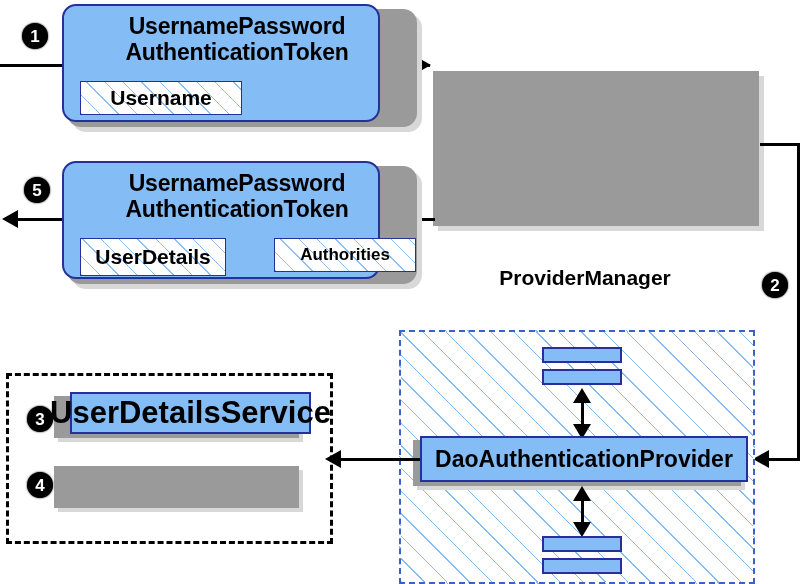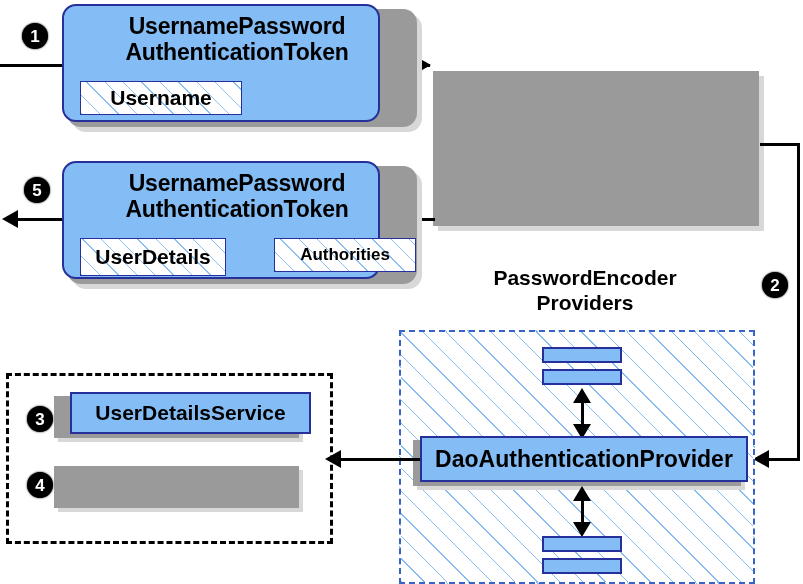--- a/index.html
+++ b/index.html
@@ -121,22 +121,21 @@
       </div>
       <div class="hatchbox" style="left:16px;top:75px;width:146px;height:38px;font-size:21px;">
          <span>UserDetails</span>
       </div>
       <div class="hatchbox" style="left:172px;top:75px;width:142px;height:34px;font-size:17px;margin-left:38px;">
          <span>Authorities</span>
       </div>
   </div>
 
   <div class="plainlabel" style="left:465px;top:265px;width:240px;">
-      <div>PasswordEncoder</div>
-      <div>Providers</div>
+      <div>ProviderManager</div>
   </div>
 
   <div class="providerbox" style="left:399px;top:330px;width:356px;height:254px;"></div>
 
   <div class="bar" style="left:542px;top:347px;width:80px;height:16px;"></div>
   <div class="bar" style="left:542px;top:369px;width:80px;height:16px;"></div>
 
   <div class="vline abs" style="left:581px;top:392px;height:42px;"></div>
   <div class="arrU" style="left:573px;top:388px;"></div>
   <div class="arrD" style="left:573px;top:424px;"></div>
@@ -157,20 +156,20 @@
   <div class="hline abs" style="left:340px;top:458px;width:80px;"></div>
   <div class="arrL" style="left:325px;top:450px;"></div>
 
   <div class="dashblack" style="left:6px;top:373px;width:327px;height:171px;"></div>
 
   <div class="badge" style="left:27px;top:406px;">3</div>
   <div class="badge" style="left:27px;top:472px;">4</div>
 
   <div class="shadow2" style="left:58px;top:400px;width:245px;height:42px;"></div>
   <div class="shadow" style="left:54px;top:396px;width:245px;height:42px;"></div>
-  <div class="bluebox" style="left:70px;top:392px;width:241px;height:42px;font-size:21px;">
+  <div class="bluebox" style="left:70px;top:392px;width:241px;height:42px;font-size:31px;">
       <span>UserDetailsService</span>
   </div>
 
   <div class="shadow2" style="left:58px;top:470px;width:245px;height:42px;"></div>
   <div class="shadow" style="left:54px;top:466px;width:245px;height:42px;"></div>
 
 </div>
 
 </body></html>

